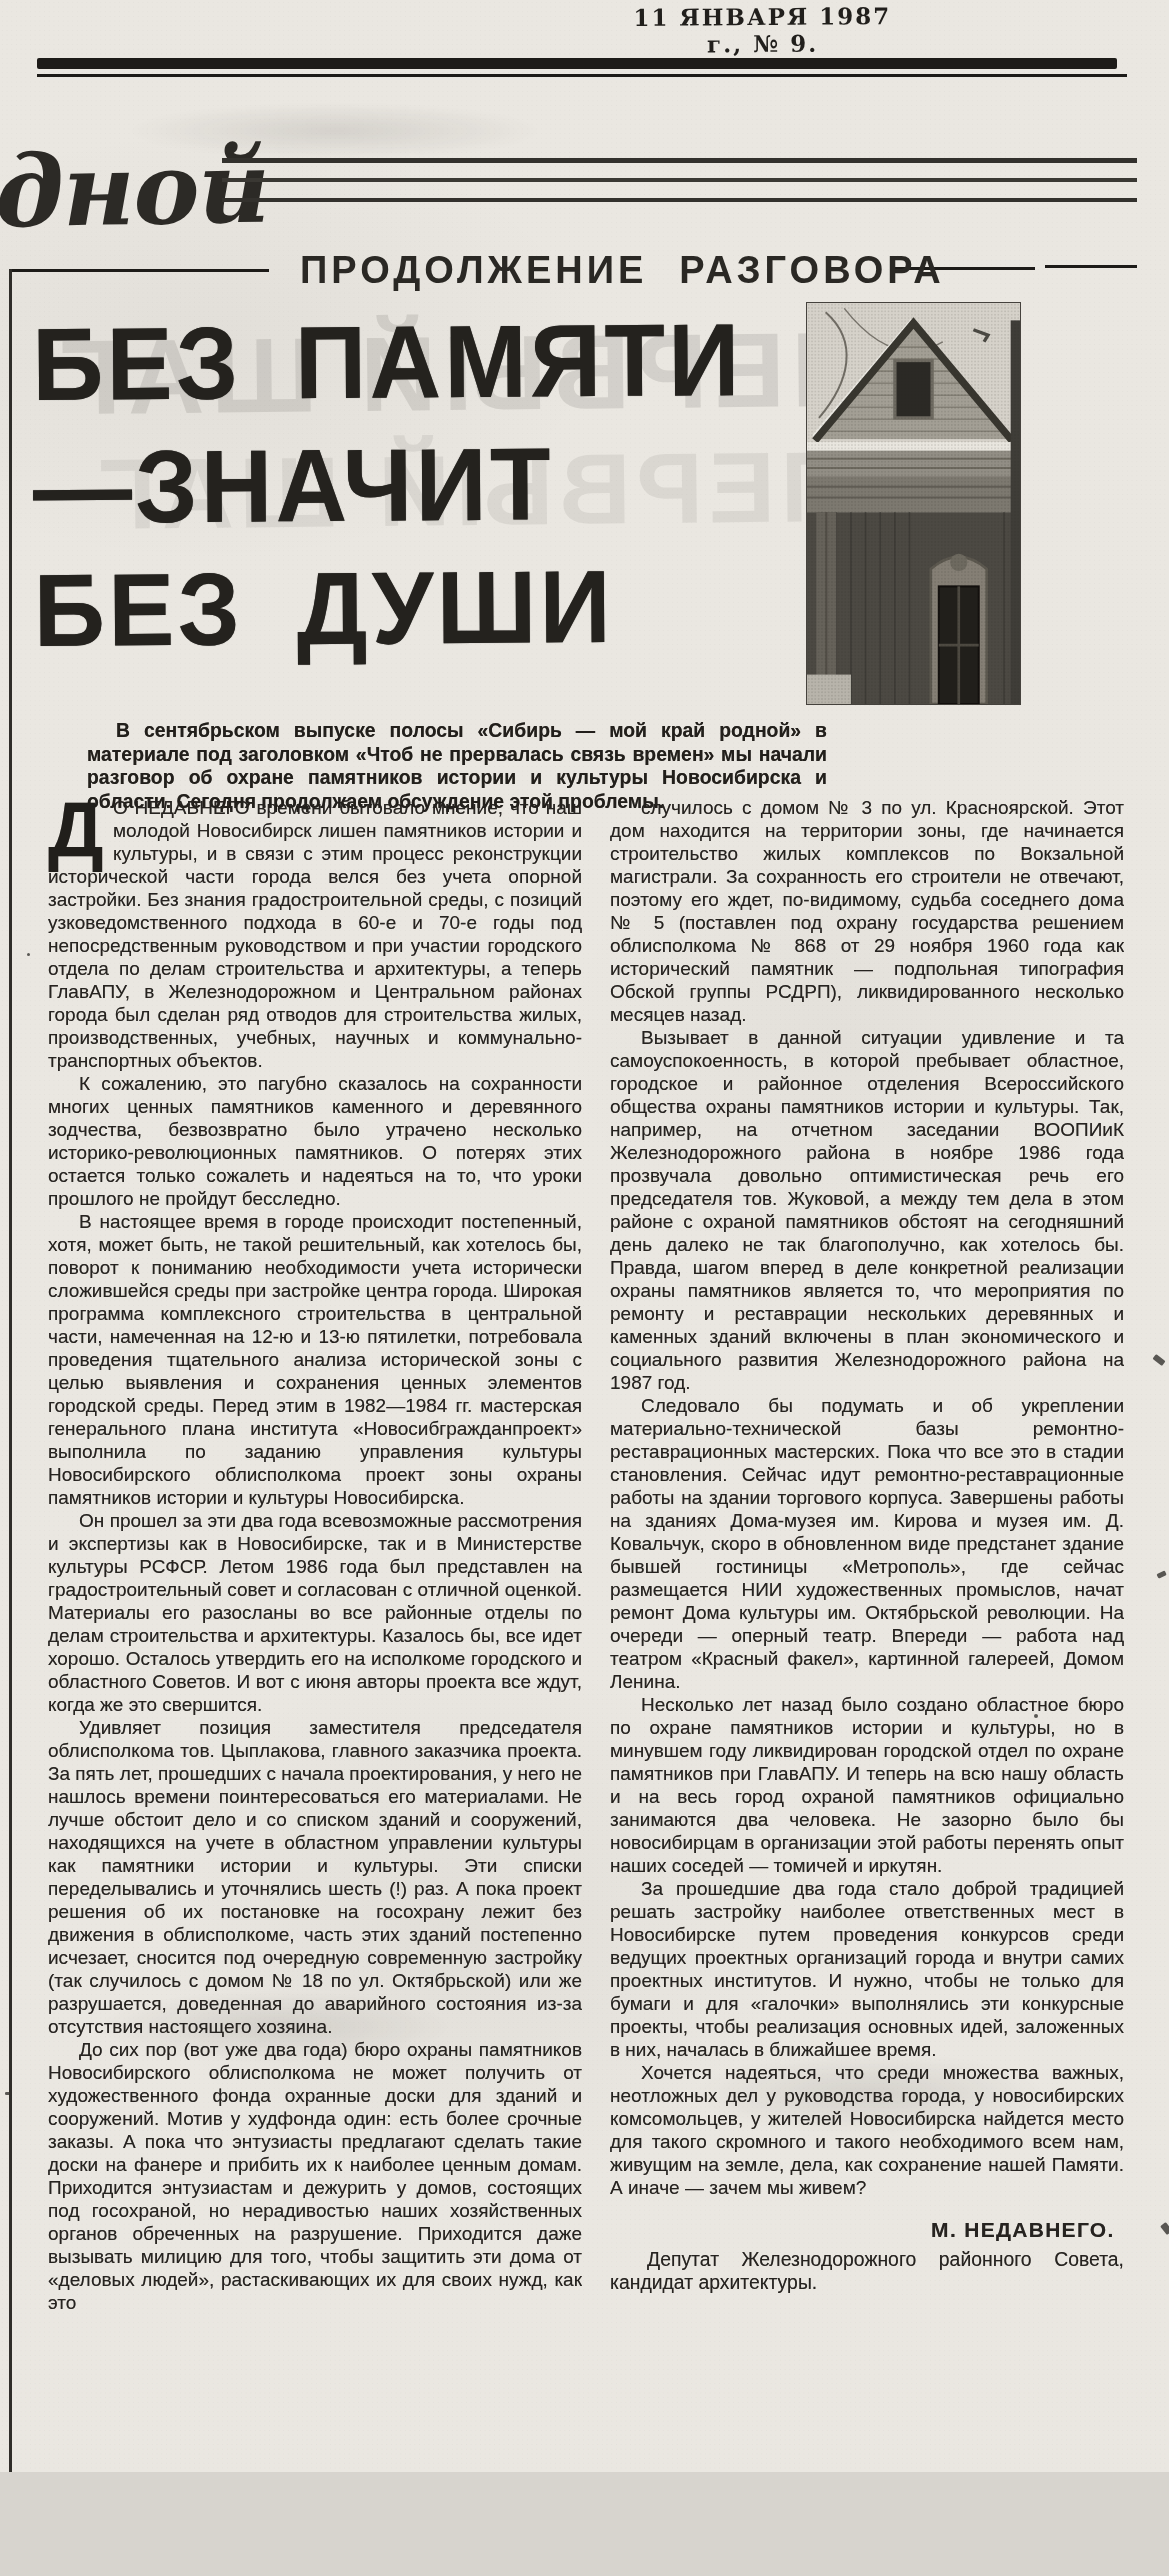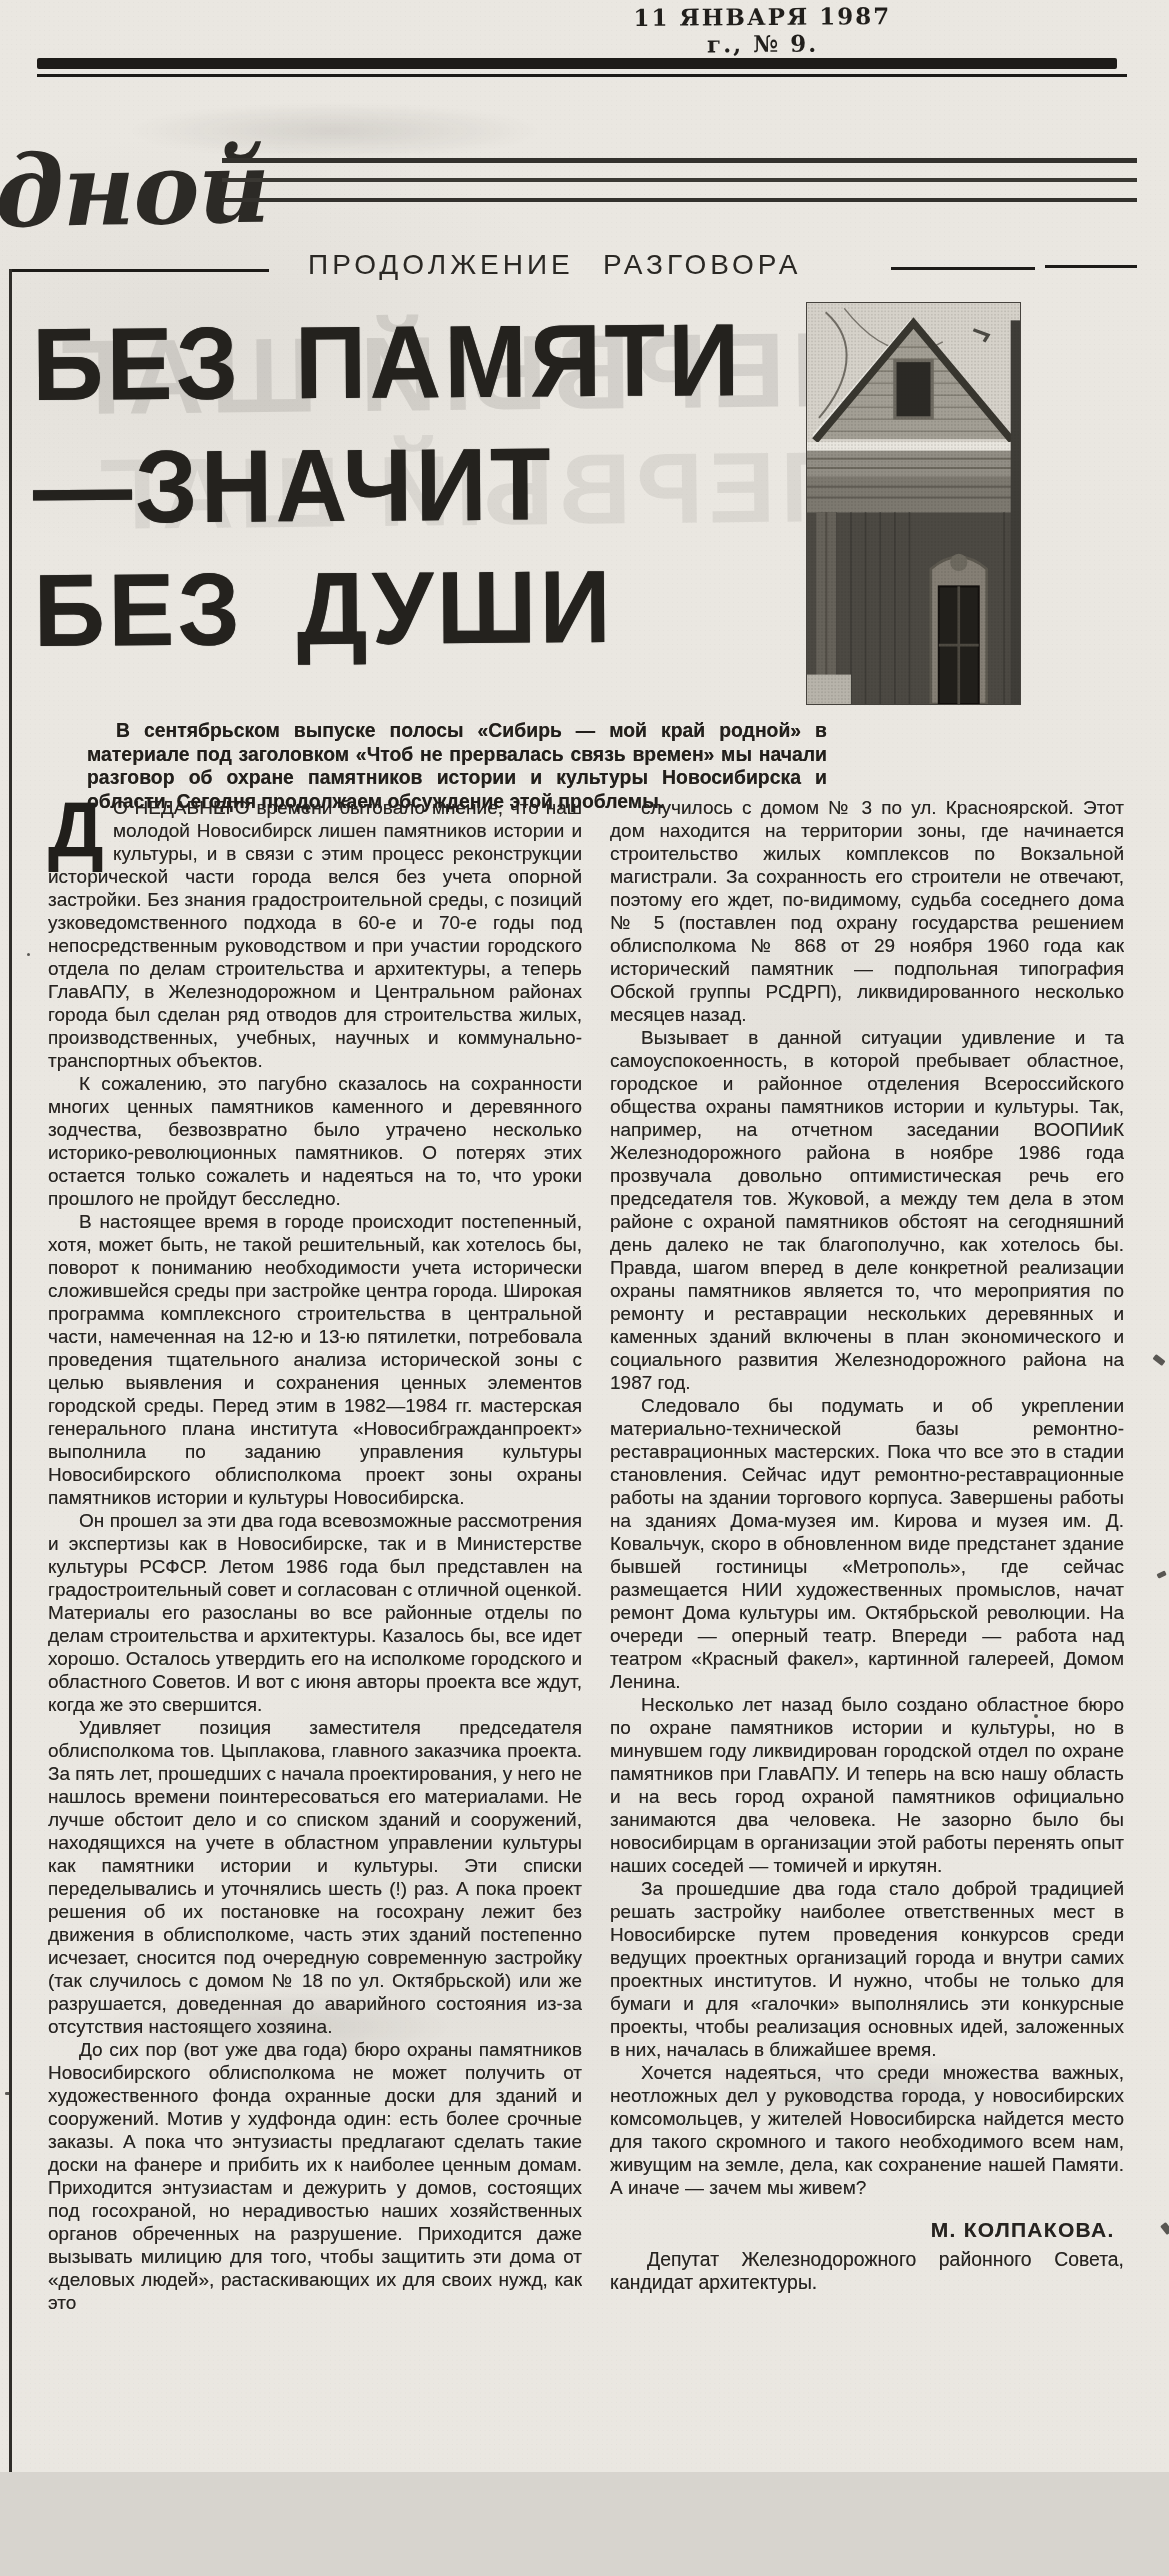--- a/index.html
+++ b/index.html
@@ -15,21 +15,21 @@
     background-size:4.7px 4.7px;opacity:.55;}
   .rule{position:absolute;background:#1d1b18;}
   
   .date{position:absolute;left:622px;top:2.7px;width:281px;text-align:center;
     font-family:"DejaVu Serif","Liberation Serif",serif;font-weight:700;
     font-size:23px;letter-spacing:2px;color:#211f1c;transform:rotate(-0.4deg);}
   .fragment{position:absolute;left:-5.4px;top:131px;
     font-family:"DejaVu Serif","Liberation Serif",serif;font-style:italic;font-weight:700;
     font-size:99px;color:#2c2a26;transform:rotate(-1deg);letter-spacing:-1.3px;}
   
-  .kicker{position:absolute;left:308px;top:249px;font-size:28px;font-weight:400;
+  .kicker{position:absolute;left:300px;top:249px;font-size:38px;font-weight:700;
     letter-spacing:4px;word-spacing:17.4px;color:#2a2824;white-space:nowrap;}
   
   .headline{position:absolute;left:33px;top:300px;width:769px;font-weight:900;
     color:#24221e;transform:rotate(-0.4deg);text-shadow:0 0 0.7px rgba(20,18,15,0.7);}
   .headline .hl{display:block;font-size:99px;line-height:123px;letter-spacing:3.3px;
     word-spacing:23px;transform:scaleY(1.04);white-space:nowrap;}
   
   .ghost{position:absolute;transform:scaleX(-1) rotate(0.6deg);font-weight:900;
     color:#595651;white-space:nowrap;pointer-events:none;}
   .g1{left:54px;top:313px;font-size:106px;opacity:0.15;letter-spacing:6.7px;}
@@ -176,21 +176,21 @@
     <p class="para">До сих пор (вот уже два года) бюро охраны памятников Новосибирского облисполкома не может получить от художественного фонда охранные доски для зданий и сооружений. Мотив у худфонда один: есть более срочные заказы. А пока что энтузиасты предлагают сделать такие доски на фанере и прибить их к наиболее ценным домам. Приходится энтузиастам и дежурить у домов, состоящих под госохраной, но нерадивостью наших хозяйственных органов обреченных на разрушение. Приходится даже вызывать милицию для того, чтобы защитить эти дома от «деловых людей», растаскивающих их для своих нужд, как это</p>
   </div>
 
   <div class="col col-right">
     <p class="para">случилось с домом № 3 по ул. Красноярской. Этот дом находится на территории зоны, где начинается строительство жилых комплексов по Вокзальной магистрали. За сохранность его строители не отвечают, поэтому его ждет, по-видимому, судьба соседнего дома № 5 (поставлен под охрану государства решением облисполкома № 868 от 29 ноября 1960 года как исторический памятник — подпольная типография Обской группы РСДРП), ликвидированного несколько месяцев назад.</p>
     <p class="para">Вызывает в данной ситуации удивление и та самоуспокоенность, в которой пребывает областное, городское и районное отделения Всероссийского общества охраны памятников истории и культуры. Так, например, на отчетном заседании ВООПИиК Железнодорожного района в ноябре 1986 года прозвучала довольно оптимистическая речь его председателя тов. Жуковой, а между тем дела в этом районе с охраной памятников обстоят на сегодняшний день далеко не так благополучно, как хотелось бы. Правда, шагом вперед в деле конкретной реализации охраны памятников является то, что мероприятия по ремонту и реставрации нескольких деревянных и каменных зданий включены в план экономического и социального развития Железнодорожного района на 1987 год.</p>
     <p class="para">Следовало бы подумать и об укреплении материально-технической базы ремонтно-реставрационных мастерских. Пока что все это в стадии становления. Сейчас идут ремонтно-реставрационные работы на здании торгового корпуса. Завершены работы на зданиях Дома-музея им. Кирова и музея им. Д. Ковальчук, скоро в обновленном виде предстанет здание бывшей гостиницы «Метрополь», где сейчас размещается НИИ художественных промыслов, начат ремонт Дома культуры им. Октябрьской революции. На очереди — оперный театр. Впереди — работа над театром «Красный факел», картинной галереей, Домом Ленина.</p>
     <p class="para">Несколько лет назад было создано областное бюро по охране памятников истории и культуры, но в минувшем году ликвидирован городской отдел по охране памятников при ГлавАПУ. И теперь на всю нашу область и на весь город охраной памятников официально занимаются два человека. Не зазорно было бы новосибирцам в организации этой работы перенять опыт наших соседей — томичей и иркутян.</p>
     <p class="para">За прошедшие два года стало доброй традицией решать застройку наиболее ответственных мест в Новосибирске путем проведения конкурсов среди ведущих проектных организаций города и внутри самих проектных институтов. И нужно, чтобы не только для бумаги и для «галочки» выполнялись эти конкурсные проекты, чтобы реализация основных идей, заложенных в них, началась в ближайшее время.</p>
     <p class="para">Хочется надеяться, что среди множества важных, неотложных дел у руководства города, у новосибирских комсомольцев, у жителей Новосибирска найдется место для такого скромного и такого необходимого всем нам, живущим на земле, дела, как сохранение нашей Памяти. А иначе — зачем мы живем?</p>
-    <div class="byline">М. КОЛПАКОВА.</div>
+    <div class="byline">М. НЕДАВНЕГО.</div>
     <p class="role">Депутат Железнодорожного районного Совета, кандидат архитектуры.</p>
   </div>
 
   <div class="speck" style="left:1153px;top:1357px;width:12px;height:6px;transform:rotate(38deg);"></div>
   <div class="speck" style="left:1157px;top:1572px;width:9.4px;height:4.7px;transform:rotate(-25deg);"></div>
   <div class="speck" style="left:1161px;top:2225px;width:10.7px;height:6.7px;transform:rotate(52deg);"></div>
   <div class="speck" style="left:1034px;top:1714px;width:4px;height:4px;border-radius:50%;"></div>
   <div class="speck" style="left:27px;top:953px;width:3.3px;height:3.3px;border-radius:50%;"></div>
   <div class="speck" style="left:5.4px;top:2092px;width:4.7px;height:3.3px;"></div>
 

